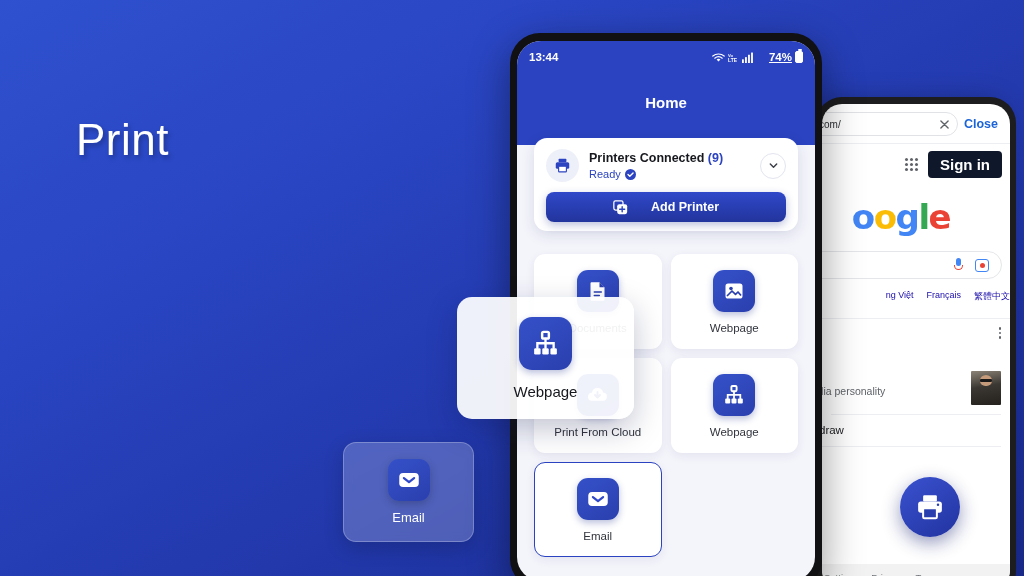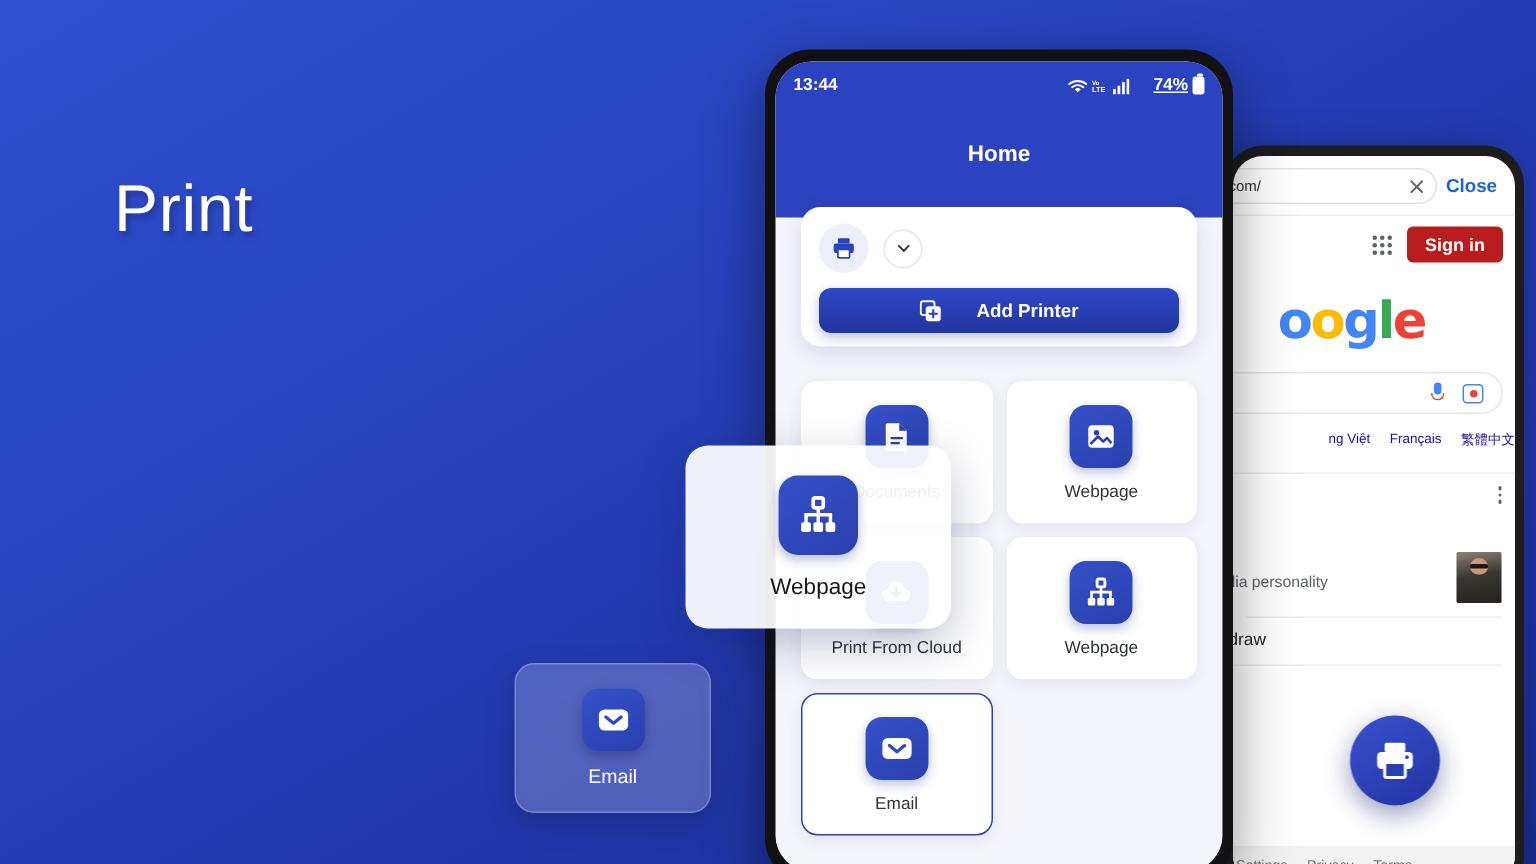--- a/index.html
+++ b/index.html
@@ -125,21 +125,21 @@
   .b-urlbar { display:flex; align-items:center; gap:6px; padding:8px 8px 7px 0; border-bottom:1px solid #eceef1; }
   .b-url {
     flex:1; height:24px; border:1px solid #e0e2e6; border-radius:13px;
     display:flex; align-items:center; justify-content:space-between;
     padding:0 8px 0 10px; font-size:10px; color:#2d3034; margin-left:-14px;
   }
   .b-close { color:#1a63d8; font-size:12.5px; font-weight:bold; padding-right:4px; }
   .b-toprow { display:flex; align-items:center; justify-content:flex-end; gap:10px; padding:7px 8px 3px; }
   .dots9 { display:grid; grid-template-columns:repeat(3,3px); gap:2px; }
   .dots9 i { width:3px; height:3px; background:#5f6368; border-radius:50%; display:block; }
-  .signin { background:#b91c1c; color:#fff; font-size:12px; font-weight:bold;
+  .signin { background:#0f172a; color:#fff; font-size:15px; font-weight:bold;
     padding:5px 12px; border-radius:4px; }
   .glogo { text-align:center; font-size:34px; font-weight:bold; letter-spacing:-1.5px;
     margin:16px 0 0 -30px; font-family:"DejaVu Sans",sans-serif; }
   .glogo .b{color:#4285f4;} .glogo .r{color:#ea4335;}
   .glogo .y{color:#fbbc05;} .glogo .g{color:#34a853;}
   .b-search { margin:14px 8px 0 -20px; height:28px; border:1px solid #e4e6e9;
     border-radius:16px; display:flex; align-items:center; justify-content:flex-end;
     gap:11px; padding:0 12px; }
   .mic { width:11px;height:14px;position:relative; }
   .mic .cap{position:absolute;left:3px;top:0;width:5px;height:8px;background:#4285f4;border-radius:3px;}
@@ -307,20 +307,35 @@
 
     <div class="printers-card">
       <div class="pc-row">
         <div class="pc-ico">
           <svg width="17" height="17" viewBox="0 0 24 24">
             <rect x="6.5" y="2.5" width="11" height="5" rx="1" fill="#2b43c0"></rect>
             <rect x="2.5" y="7.5" width="19" height="9" rx="2.2" fill="#2b43c0"></rect>
             <rect x="6.5" y="13" width="11" height="8" rx="1" fill="#fff" stroke="#2b43c0" stroke-width="1.6"></rect>
           </svg>
         </div>
+        <div class="pc-txt">
+          <div class="pc-name">
+            <span>Printers Connected</span>
+            <span class="cnt">(9)</span>
+          </div>
+          <div class="pc-sub">
+            <span>Ready</span>
+            <span>
+              <svg width="11" height="11" viewBox="0 0 12 12">
+                  <circle cx="6" cy="6" r="6" fill="#2b43c0"></circle>
+                  <path d="M3.3 6.1 L5.2 8 L8.8 4.3" stroke="#fff" stroke-width="1.5" fill="none" stroke-linecap="round" stroke-linejoin="round"></path>
+                </svg>
+            </span>
+          </div>
+        </div>
         <div class="pc-chev">
           <svg width="11" height="11" viewBox="0 0 12 12">
               <path d="M2.5 4.3 L6 8 L9.5 4.3" stroke="#3a3d45" stroke-width="1.5" fill="none" stroke-linecap="round" stroke-linejoin="round"></path>
             </svg>
         </div>
       </div>
       <div class="add-btn">
         <span>
           <svg width="15" height="15" viewBox="0 0 18 18">
             <rect x="1" y="1" width="11" height="11" rx="2" fill="none" stroke="#fff" stroke-width="1.5"></rect>

